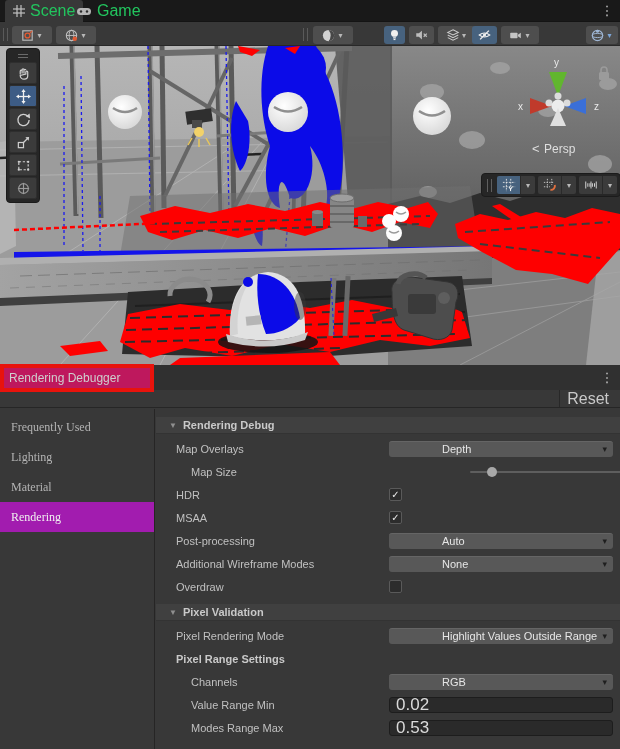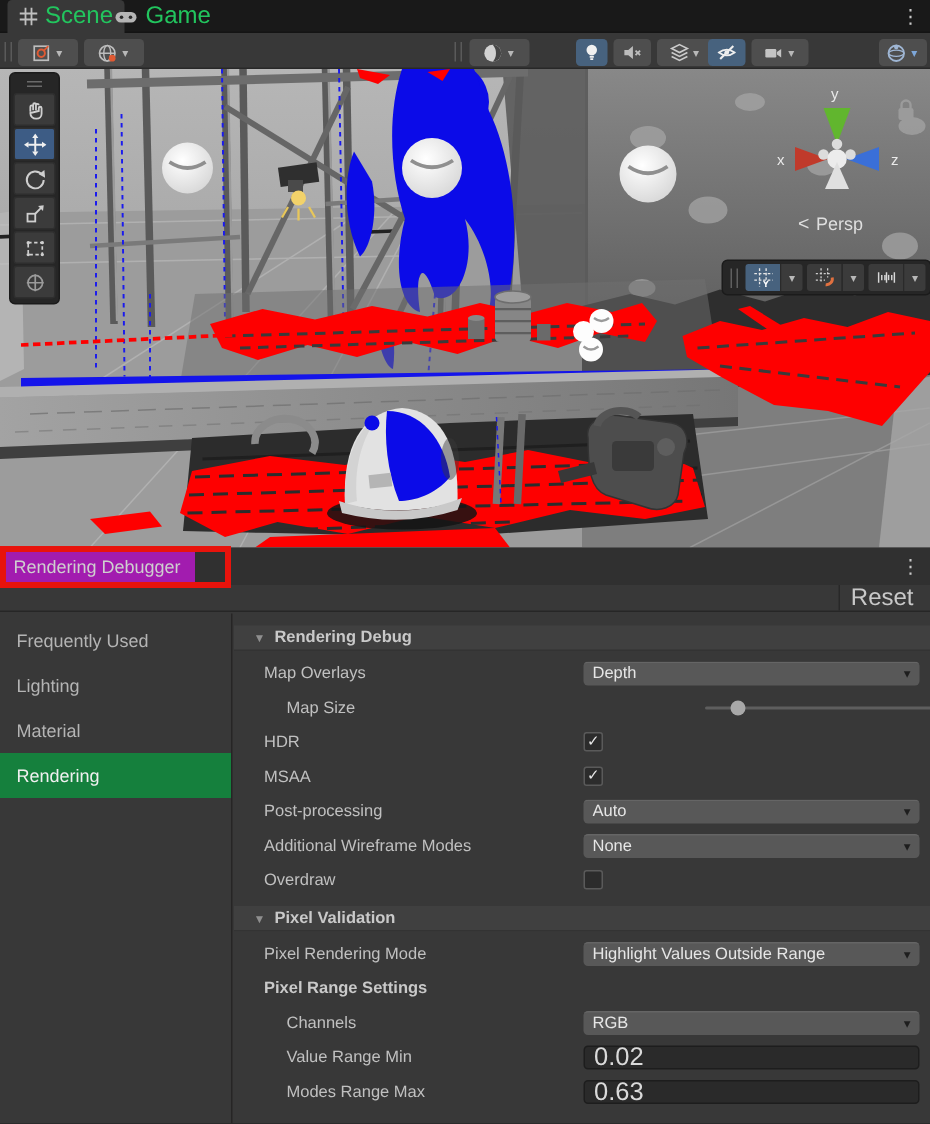--- a/index.html
+++ b/index.html
@@ -34,40 +34,40 @@
   
   .gridbar { position:absolute; left:481px; top:173px; height:24px; background:#262626; border:1px solid #1b1b1b; border-radius:4px; display:flex; align-items:center; padding:0 3px; gap:3px; z-index:20; }
   .gb-handle { width:5px; height:13px; border-left:1px solid #5f5f5f; border-right:1px solid #5f5f5f; margin:0 2px; }
   .gb-group { display:flex; }
   .gb-btn { width:23px; height:18px; background:#3b3b3b; border-radius:2px 0 0 2px; display:flex; align-items:center; justify-content:center; }
   .gb-btn.active { background:#47627e; }
   .gb-arrow { width:15px; height:18px; background:#3b3b3b; border-left:1px solid #2a2a2a; border-radius:0 2px 2px 0; color:#b8b8b8; font-size:8px; display:flex; align-items:center; justify-content:center; }
 
   
   .rd-titlebar { position:absolute; left:0; top:365px; width:620px; height:25px; background:#303030; }
-  .rd-tab { position:absolute; left:0; top:0; width:130px; height:25px; background:#a21caf; display:flex; align-items:center; padding-left:9px; font-size:12px; color:#cfcfcf; }
+  .rd-tab { position:absolute; left:0; top:0; width:150px; height:25px; background:#be185d; display:flex; align-items:center; padding-left:9px; font-size:12px; color:#cfcfcf; }
   .rd-anno { position:absolute; left:0px; top:364px; width:154px; height:28px; border:4px solid #e8130c; z-index:60; pointer-events:none; }
   .rd-toolbar { position:absolute; left:0; top:390px; width:620px; height:18px; background:#383838; border-bottom:1px solid #262626; }
   .reset-btn { position:absolute; right:4px; top:0; height:17px; padding:0 7px; border-left:1px solid #282828; color:#c8c8c8; font-size:16px; display:flex; align-items:center; }
 
-  .rd-sidebar { position:absolute; left:0; top:409px; width:155px; height:340px; background:#383838; border-right:1px solid #262525; padding-top:3px; }
+  .rd-sidebar { position:absolute; left:0; top:409px; width:155px; height:340px; background:#383838; border-right:1px solid #262525; padding-top:3px;font-family:Liberation Serif, serif; }
   .side-item { height:30px; display:flex; align-items:center; padding-left:11px; font-size:12px; color:#b4b4b4; }
-  .side-item.selected { background:#15803d; color:#f0f0f0; }
+  .side-item.selected { background:#a21caf; color:#f0f0f0; }
 
   .rd-content { position:absolute; left:156px; top:409px; width:464px; height:340px; background:#383838; padding-top:7px; overflow:hidden; }
   .sec-header { height:17px; margin-top:1px; background:#404040; display:flex; align-items:center; gap:6px; padding-left:13px; font-size:11px; font-weight:bold; color:#c9c9c9; border-bottom:1px solid #333; }
   .sec-header .fold { font-size:8px; color:#8f8f8f; }
   .sec-header + .prow { margin-top:3px; }
   .prow { position:relative; height:23px; display:flex; align-items:center; }
   .plabel { font-size:11px; color:#c0c0c0; padding-left:20px; }
   .plabel.ind1 { padding-left:35px; }
   .plabel.bold { font-weight:bold; color:#c9c9c9; }
   .ctrl { position:absolute; left:233px; width:224px; height:16px; }
   .dropdown { background:#585858; border-radius:3px; border-top:1px solid #656565; height:16px; display:flex; align-items:center; padding:0 6px; font-size:11px; color:#e6e6e6; }
-  .dropdown .dval { flex:1; white-space:nowrap; overflow:hidden; }
+  .dropdown .dval { flex:1; white-space:nowrap; overflow:hidden;margin-left:47px; }
   .dropdown .darr { font-size:9px; color:#1e1e1e; }
   .textfield { background:#2a2a2a; border:1px solid #1d1d1d; border-radius:3px; height:16px; display:flex; align-items:center; padding:0 6px; font-size:17px; color:#dadada; }
   .checkbox { width:13px; height:13px; margin-top:1px; background:#2c2c2c; border:1px solid #5a5a5a; border-radius:2px; color:#e8e8e8; font-size:10px; line-height:11px; text-align:center; }
   .slider-wrap { position:relative; height:16px; }
   .slider-track { position:absolute; left:0; top:7px; width:170px; height:2px; background:#5e5e5e; border-radius:1px; }
   .slider-thumb { position:absolute; top:3px; width:10px; height:10px; background:#a8a8a8; border-radius:50%; }
 
   svg text { font-family:"Liberation Sans", sans-serif; }
 </style>
 </head>
@@ -628,18 +628,18 @@
       </div>
       <div class="prow">
         <span class="plabel ind1">Value Range Min</span>
         <div class="ctrl textfield">
           <span>0.02</span>
         </div>
       </div>
       <div class="prow">
         <span class="plabel ind1">Modes Range Max</span>
         <div class="ctrl textfield">
-          <span>0.63</span>
+          <span>0.53</span>
         </div>
       </div>
     </div>
 
 </div>
 
 </body></html>

